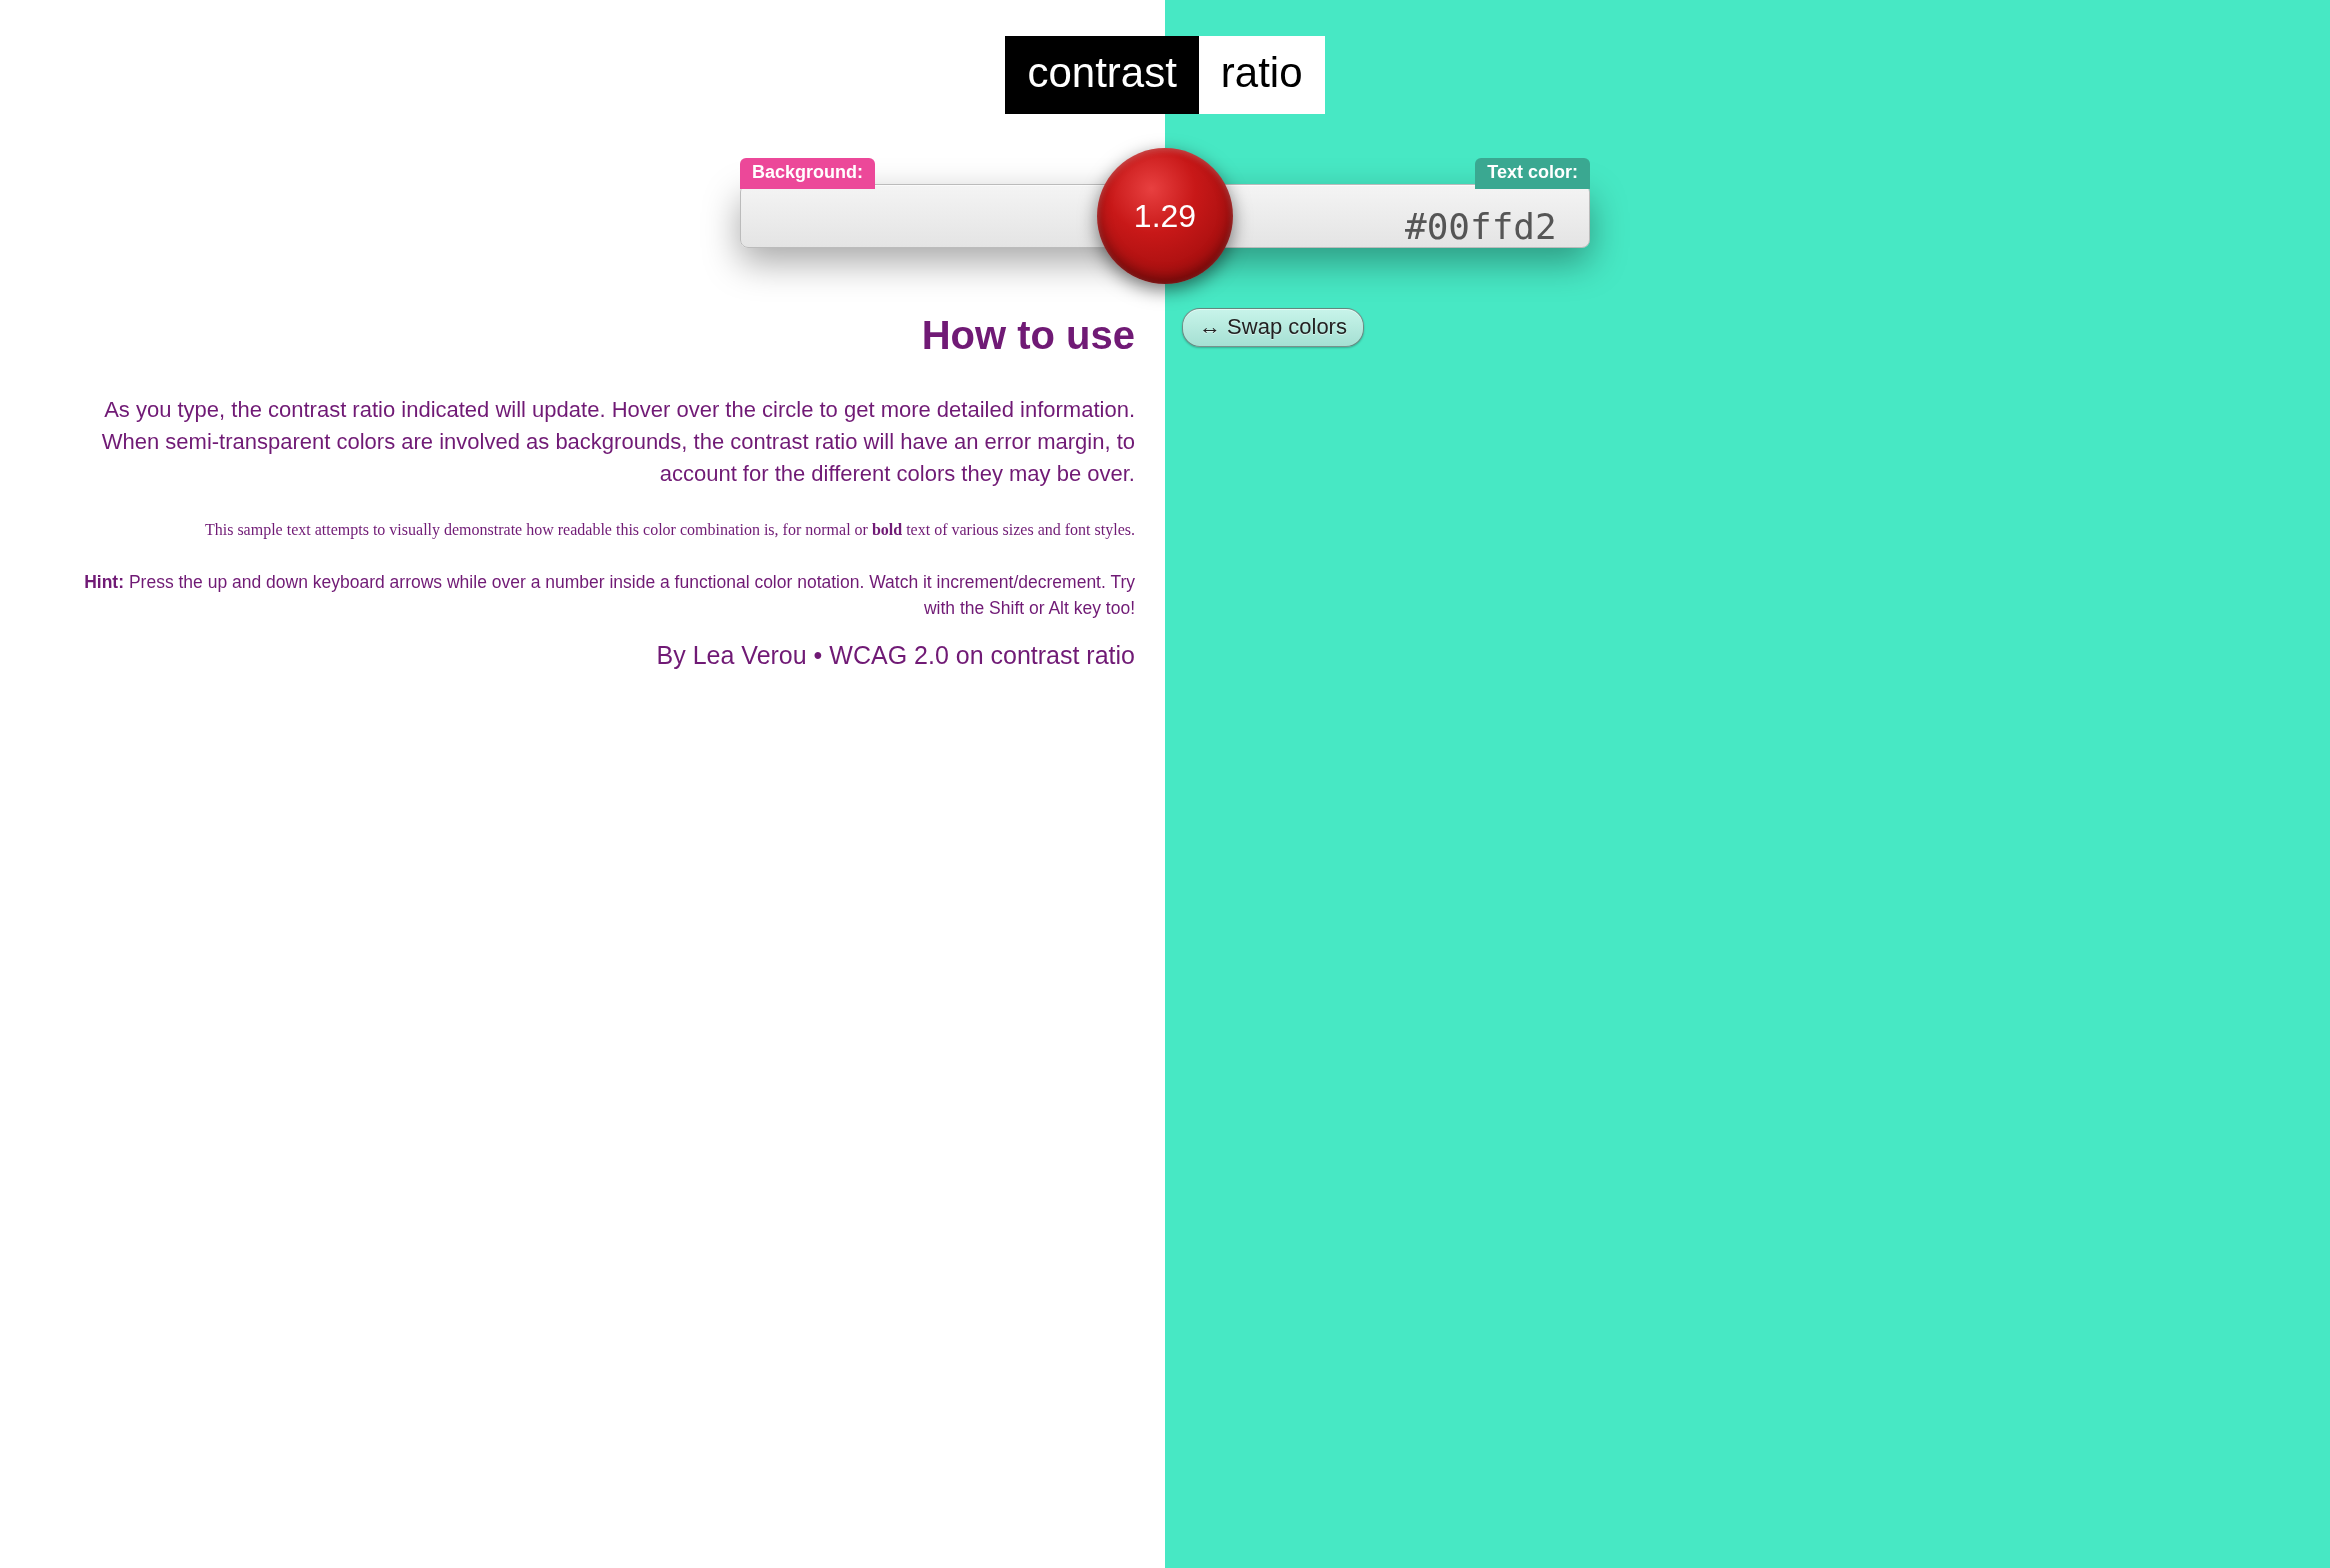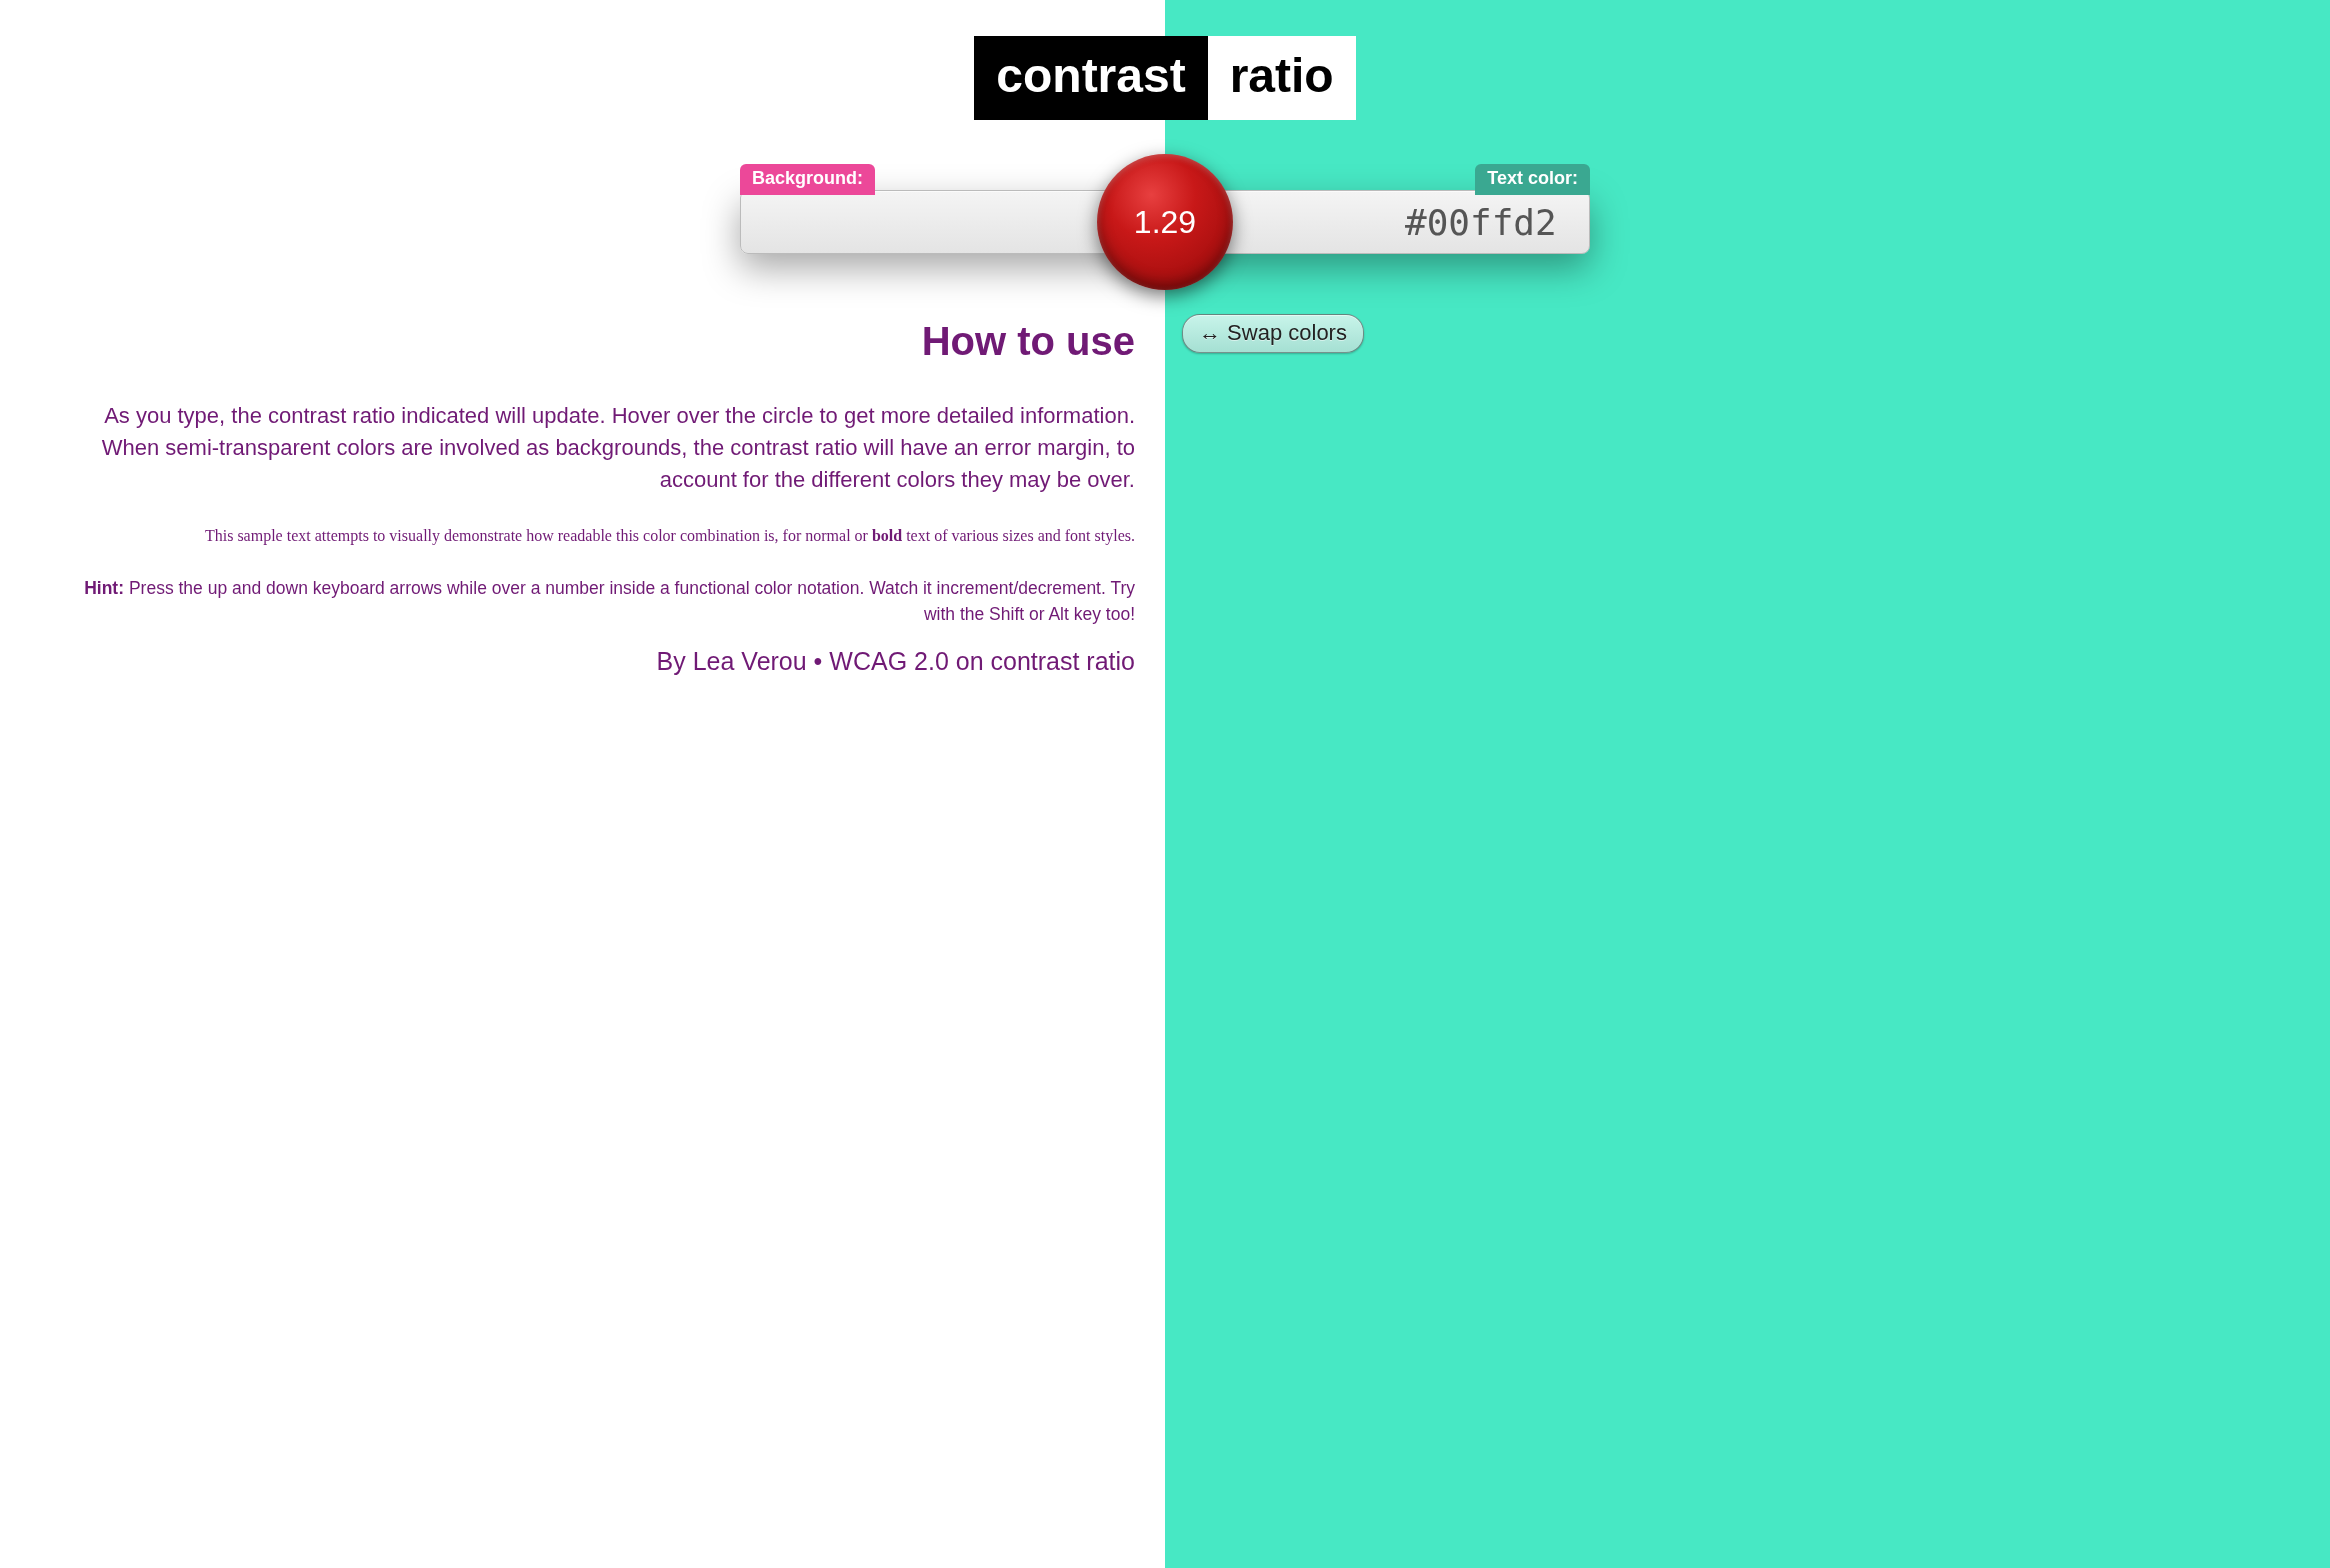--- a/index.html
+++ b/index.html
@@ -27,22 +27,22 @@
   
   .logo {
     position: relative;
     z-index: 1;
     display: flex;
     justify-content: center;
     padding-top: 36px;
   }
   .logo-box {
     display: flex;
-    font-weight: 700;
-    font-size: 48px;
+    font-weight: 400;
+    font-size: 42px;
     line-height: 1;
   }
   .logo-left {
     background: #000;
     color: #fff;
     padding: 16px 22px 20px 22px;
   }
   .logo-right {
     background: #fff;
     color: #000;
@@ -75,20 +75,21 @@
     right: 0;
     background: #3aa891;
   }
   .input-bar {
     display: flex;
     background: linear-gradient(#f4f4f4, #e4e4e4);
     border: 1px solid #bbb;
     border-radius: 8px;
     height: 64px;
     box-shadow: 0 14px 36px rgba(0,0,0,0.35), inset 0 1px 0 rgba(255,255,255,0.6);
+    align-items: flex-end;
   }
   .color-input {
     flex: 1 1 50%;
     border: none;
     background: transparent;
     padding: 0 20px;
     font-size: 36px;
     font-family: Menlo, Consolas, monospace;
     color: #555;
     outline: none;

